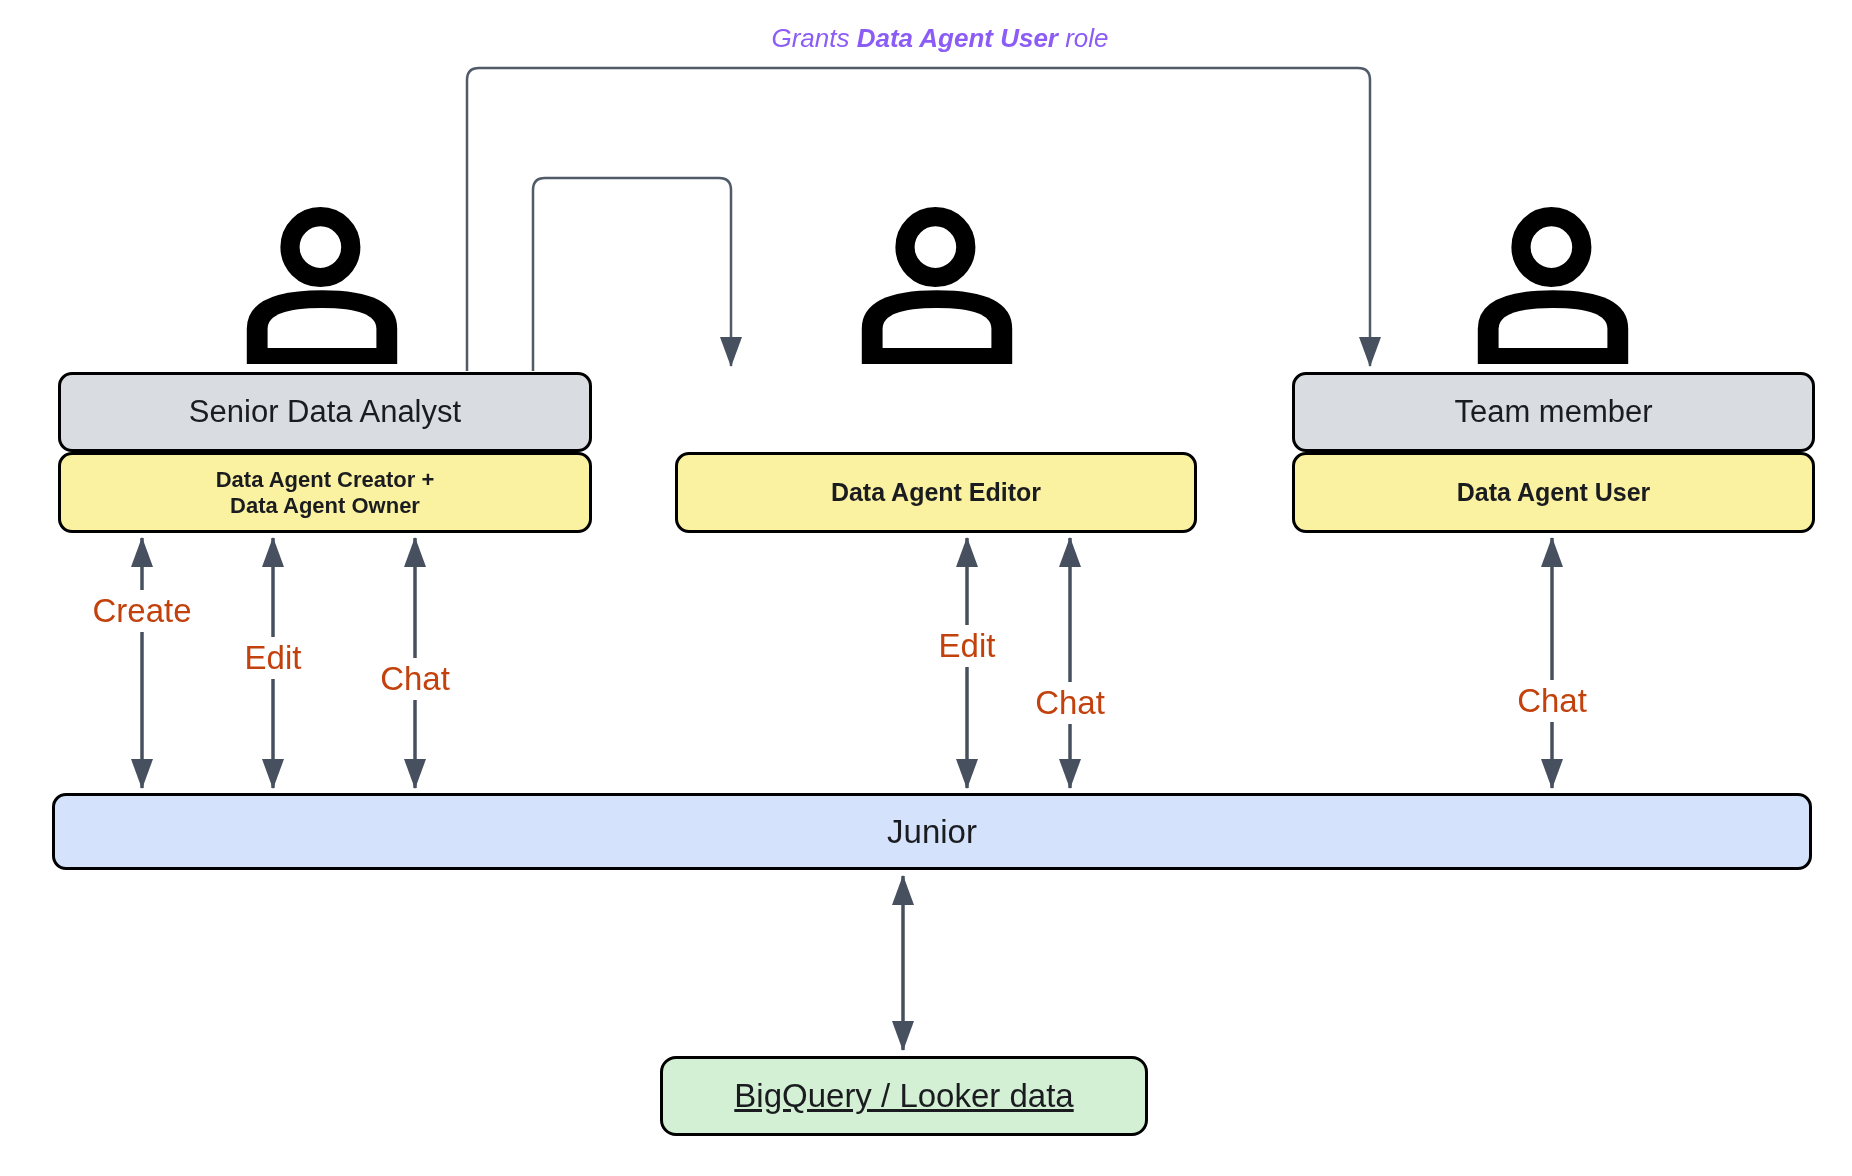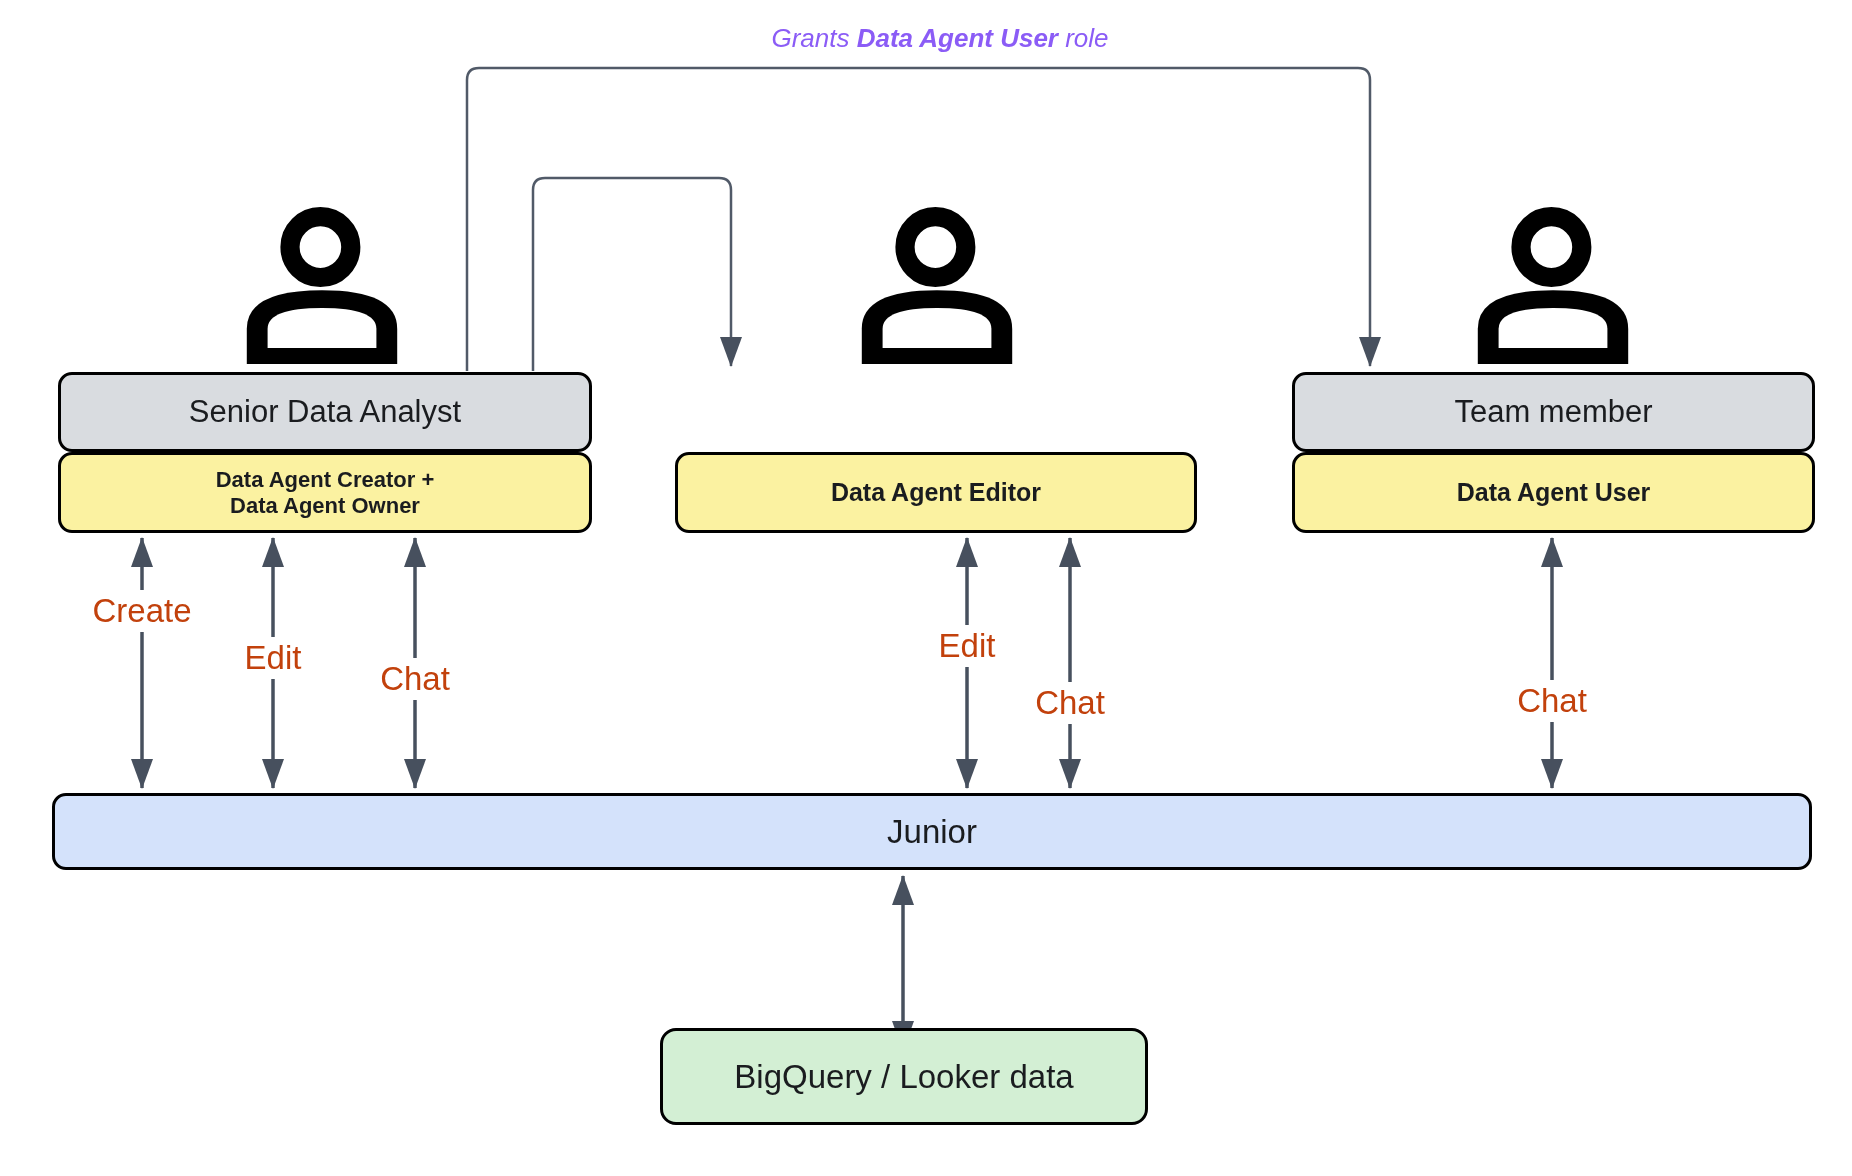--- a/index.html
+++ b/index.html
@@ -130,15 +130,15 @@
 
   <div class="arrow-label" style="left:142px; top:611px;">Create</div>
   <div class="arrow-label" style="left:273px; top:658px;">Edit</div>
   <div class="arrow-label" style="left:415px; top:679px;">Chat</div>
   <div class="arrow-label" style="left:967px; top:646px;">Edit</div>
   <div class="arrow-label" style="left:1070px; top:703px;">Chat</div>
   <div class="arrow-label" style="left:1552px; top:701px;">Chat</div>
 
   <div class="box agent-bar" style="left:52px; top:793px; width:1760px; height:77px;">Junior</div>
 
-  <div class="box data-box" style="left:660px; top:1028px; width:488px; height:97px;">BigQuery / Looker data</div>
+  <div class="box data-box" style="left:660px; top:1056px; width:488px; height:80px;text-decoration:underline;">BigQuery / Looker data</div>
 
 </div>
 
 </body></html>

